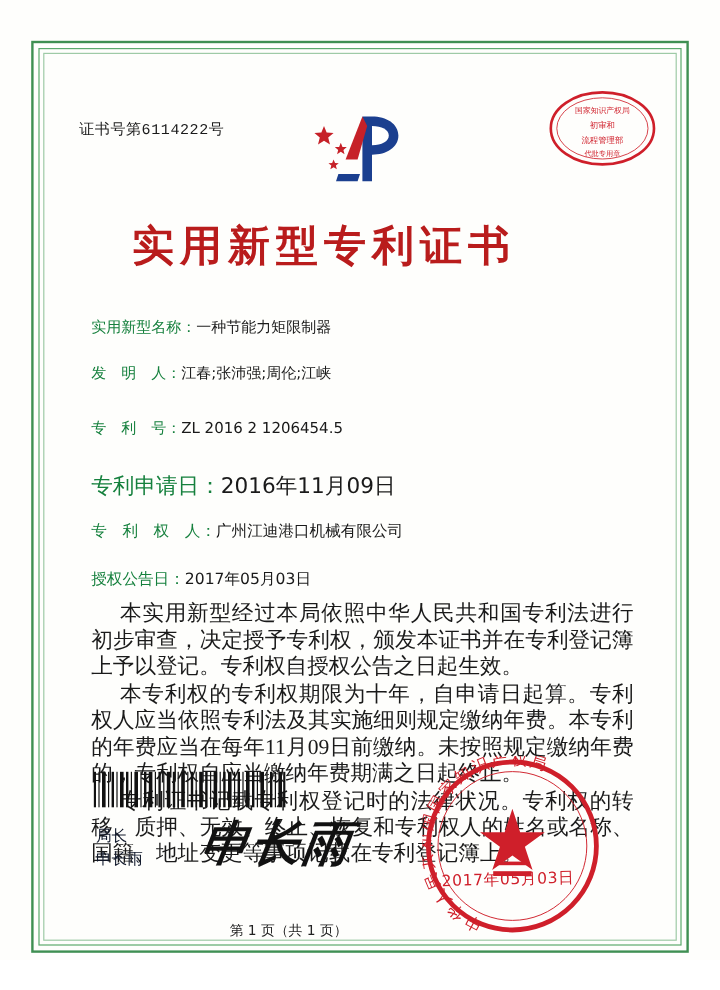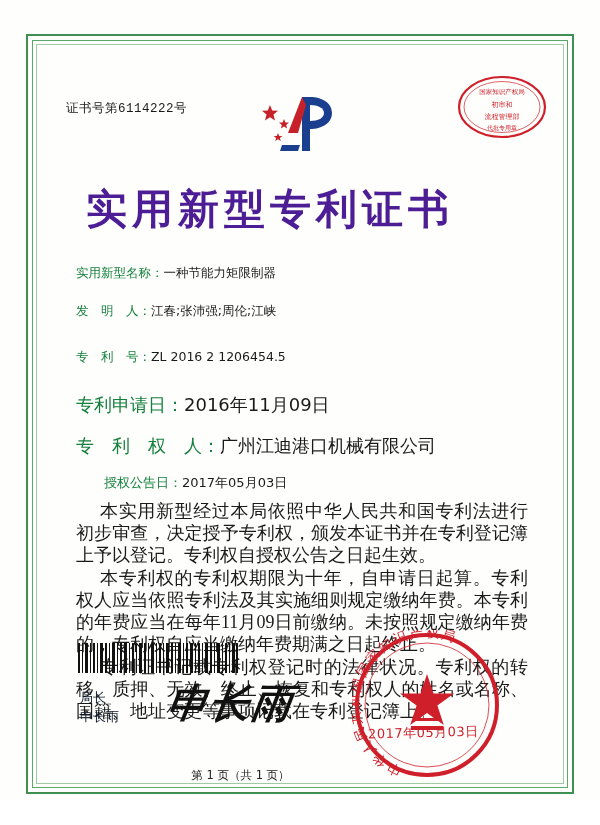--- a/index.html
+++ b/index.html
@@ -68,24 +68,24 @@
     right: 52px; top: 74px;
     width: 92px;
     height: 66px;
   }
   
   .title {
     position: absolute;
     left: 0; top: 182px;
     width: 540px;
     text-align: center;
-    font-size: 41px;
+    font-size: 35px;
     font-weight: bold;
     letter-spacing: 5px;
-    color: #4c1d95;
+    color: #b91c1c;
     font-family: "DejaVu Sans", sans-serif;
   }
   
   .field {
     position: absolute;
     left: 76px;
     font-size: 12.5px;
     color: #1a1a1a;
     font-family: "DejaVu Sans", sans-serif;
     white-space: nowrap;
@@ -96,22 +96,22 @@
   }
   .field .val {
     display: inline-block;
     color: #1a1a1a;
     text-align: right;
   }
   .f1 { top: 265px; }
   .f2 { top: 303px; }
   .f3 { top: 349px; }
   .f4 { top: 393px; font-size: 18px; }
-  .f5 { top: 434px; font-size: 18px; font-family: Liberation Serif, serif; }
-  .f6 { top: 474px; font-size: 13px; margin-left: 28px; }
+  .f5 { top: 434px; font-size: 13px; font-family: Liberation Serif, serif; }
+  .f6 { top: 474px; font-size: 13px; }
 
   
   .body-text {
     position: absolute;
     left: 76px; top: 500px;
     width: 452px;
     font-size: 18px;
     line-height: 22px;
     color: #1a1a1a;
     font-family: Liberation Serif, serif;

